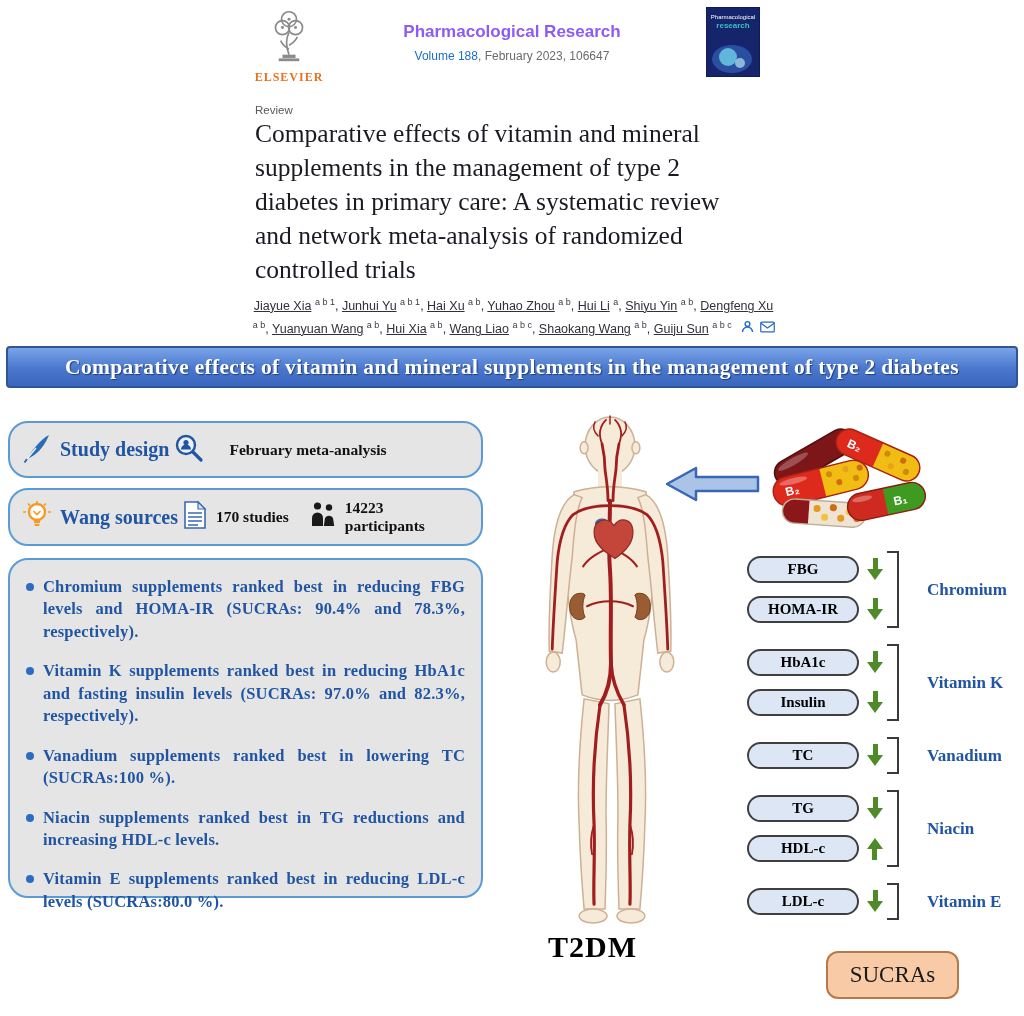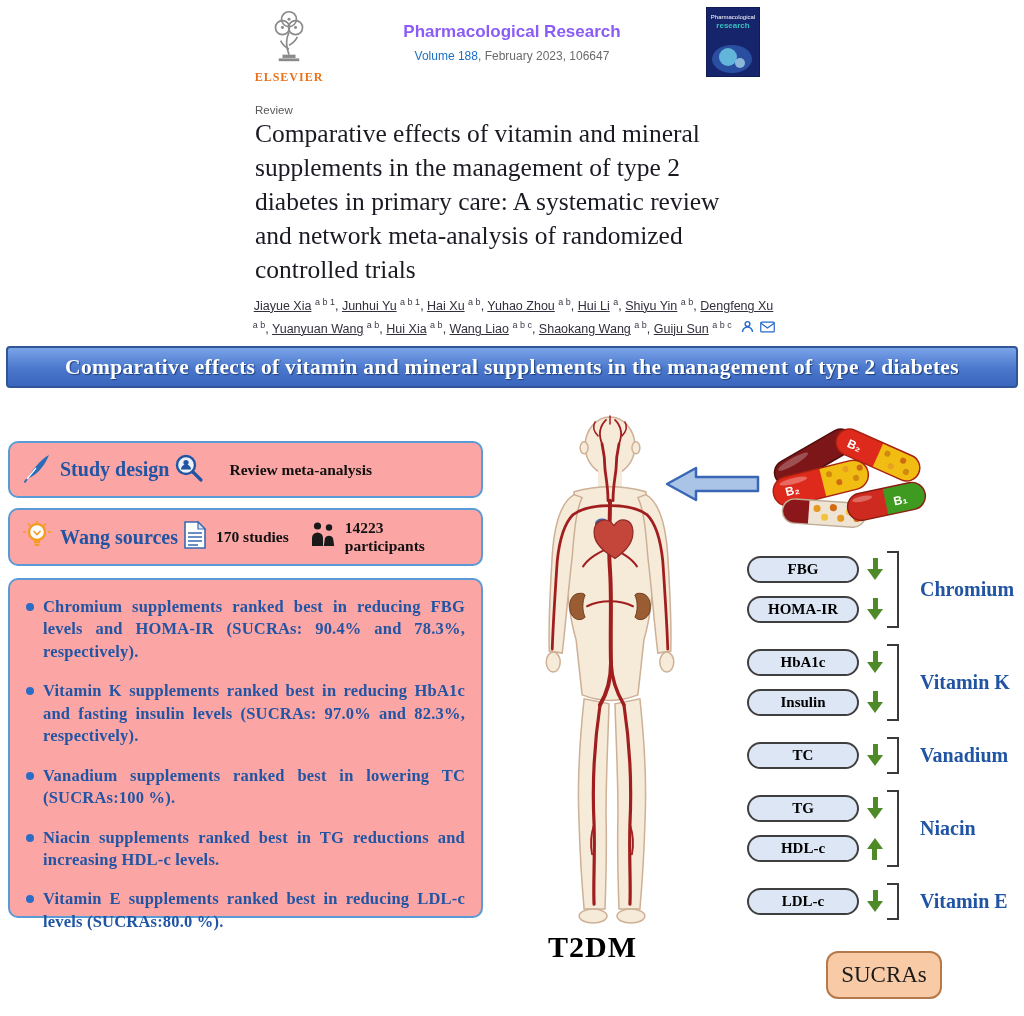--- a/index.html
+++ b/index.html
@@ -27,21 +27,21 @@
 
   
   .banner { position:absolute; left:6px; top:346px; width:1012px; height:42px;
             border:2px solid #2f5597; border-radius:4px;
             background:linear-gradient(#7aa3e8 0%, #4a77cc 55%, #3a66bd 100%);
             display:flex; align-items:center; justify-content:center;
             font-family:"Liberation Serif", serif; font-weight:bold; font-size:21.5px; color:#fff;
             text-shadow:1px 1px 1px #1d3f7a; letter-spacing:0.3px; }
 
   
-  .info-box { position:absolute; left:8px; width:475px; border:2.5px solid #5b9bd5; border-radius:10px; background:#fca5a5;margin-top:20px; }
+  .info-box { position:absolute; left:8px; width:475px; border:2.5px solid #5b9bd5; border-radius:20px; background:#e5e5e5; }
   .box-design { top:421px; height:57px; display:flex; align-items:center; padding:0 12px; }
   .box-sources { top:488px; height:58px; display:flex; align-items:center; padding:0 12px; }
   .box-findings { top:558px; height:340px; padding:16px 16px 10px 14px; }
   .box-label { font-family:"Liberation Serif", serif; font-weight:bold; font-size:20px; color:#2155a3; margin:0 4px 0 8px; white-space:nowrap; }
   .box-value { font-family:"Liberation Serif", serif; font-weight:bold; font-size:15.5px; color:#111; white-space:nowrap; }
   .design-value { margin-left:26px; }
   .studies-value { margin-left:8px; }
   .participants-value { margin-left:8px; width:94px; white-space:normal; line-height:1.15; }
   .people-wrap { margin-left:20px; }
 
@@ -66,24 +66,24 @@
   .badge { width:112px; height:27px; border:2px solid #3f3f3f; border-radius:14px; background:#dce6f4;
            display:flex; align-items:center; justify-content:center;
            font-family:"Liberation Serif", serif; font-weight:bold; font-size:15px; color:#000; }
   .arrow { position:relative; width:16px; height:23px; flex:0 0 auto; }
   .arrow .stem { position:absolute; left:5.5px; top:0; width:5px; height:12px; background:#4f8a28; }
   .arrow .head { position:absolute; left:0; top:11px; width:0; height:0;
                  border-left:8px solid transparent; border-right:8px solid transparent; border-top:11px solid #4f8a28; }
   .arrow.up { transform:rotate(180deg); }
   .bracket { width:12px; align-self:stretch; margin:-5px 0 -5px 4px;
              border-top:2.5px solid #3a3a3a; border-right:2.5px solid #3a3a3a; border-bottom:2.5px solid #3a3a3a; }
-  .group-label { margin-left:21px; font-family:"Liberation Serif", serif; font-weight:bold;
-                 font-size:20px; color:#2155a3; white-space:nowrap; }
-
-  .sucras { position:absolute; left:826px; top:951px; width:116px; height:48px;
+  .group-label { margin-left:28px; font-family:"Liberation Serif", serif; font-weight:bold;
+                 font-size:17px; color:#2155a3; white-space:nowrap; }
+
+  .sucras { position:absolute; left:826px; top:951px; width:133px; height:48px;
             background:#f8cba6; border:2.5px solid #b5794b; border-radius:12px;
             display:flex; align-items:center; justify-content:center;
             font-family:"Liberation Serif", serif; font-size:23px; color:#1a1a1a; }
 </style>
 </head>
 <body>
 
 <div id="canvas">
 
   <div class="elsevier">
@@ -183,21 +183,21 @@
     </span>
     <span class="box-label">Study design</span>
     <span>
       <svg width="30" height="30" viewBox="0 0 30 30">
         <circle cx="12" cy="12" r="9" fill="#eaf1fb" stroke="#2155a3" stroke-width="2.4"></circle>
         <circle cx="12" cy="9.5" r="2.6" fill="#2155a3"></circle>
         <path d="M7 16.5 a5 5 0 0 1 10 0 z" fill="#2155a3"></path>
         <path d="M19 19 L27 27" stroke="#2155a3" stroke-width="3.2" stroke-linecap="round"></path>
       </svg>
     </span>
-    <span class="box-value design-value">Review meta-analysis</span>
+    <span class="box-value design-value">February meta-analysis</span>
   </div>
 
   <div class="info-box box-sources">
     <span>
       <svg width="30" height="32" viewBox="0 0 30 32">
         <g stroke="#f59a23" stroke-width="1.6" fill="none">
           <path d="M15 2 v3 M4 13 h-3 M29 13 h-3 M6 4.5 l2.2 2.2 M24 4.5 l-2.2 2.2" stroke-dasharray="3 2"></path>
         </g>
         <circle cx="15" cy="13" r="8" fill="#fff" stroke="#f59a23" stroke-width="2.4"></circle>
         <path d="M11.5 12 l3.5 3.5 l3.5 -3.5" stroke="#f59a23" stroke-width="1.6" fill="none"></path>

